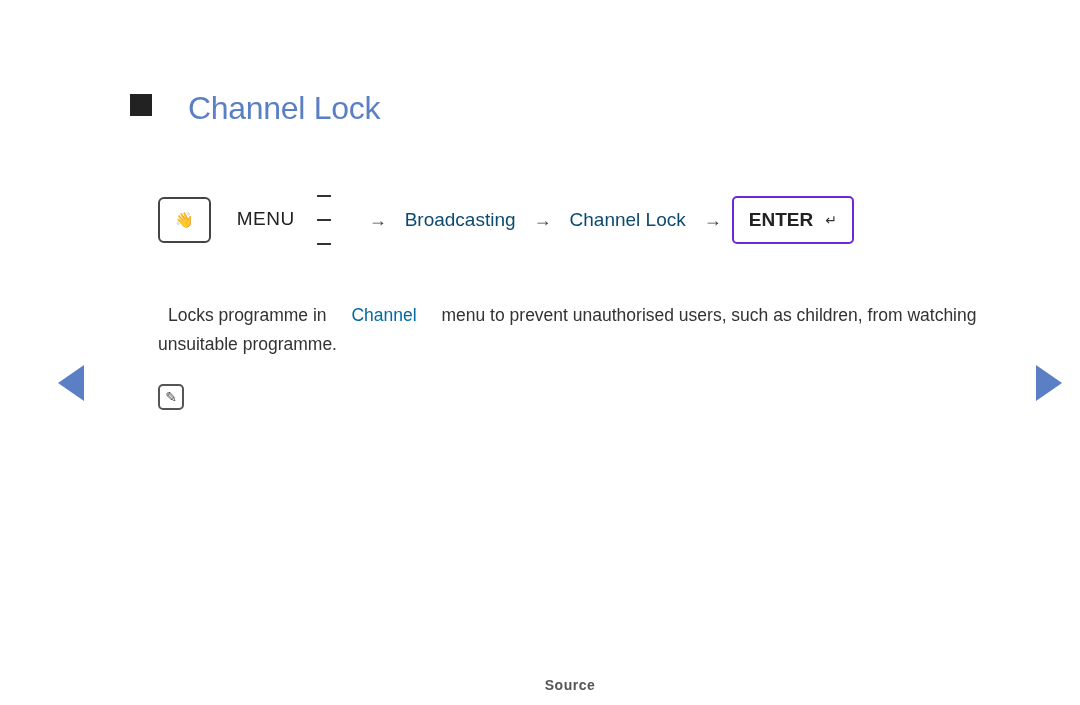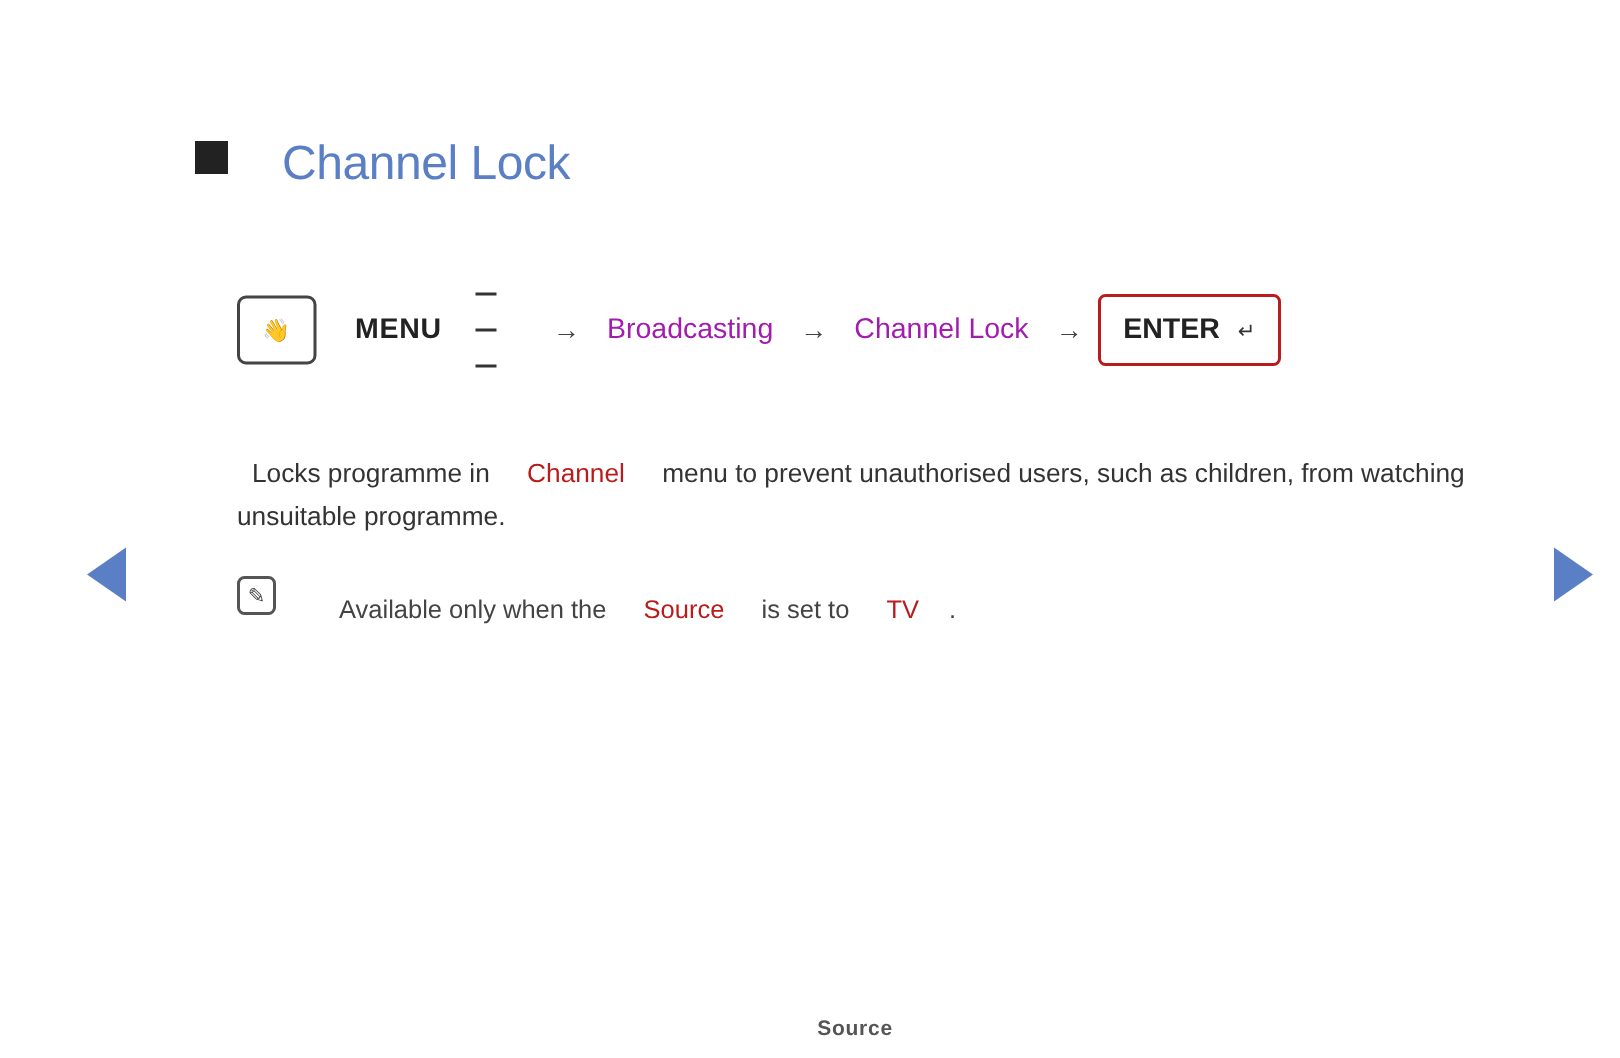--- a/index.html
+++ b/index.html
@@ -60,21 +60,21 @@
       padding: 2px 5px;
       margin-right: 6px;
     }
 
     .menu-icon-img {
       font-size: 15px;
       color: #333;
     }
 
     .breadcrumb-menu {
-      font-weight: 700;
+      font-weight: 400;
       color: #222;
       font-size: 19px;
       letter-spacing: 0.5px;
     }
 
     .breadcrumb-menu-lines {
       display: inline-flex;
       flex-direction: column;
       gap: 2px;
       margin-left: 2px;
@@ -89,28 +89,28 @@
     }
 
     .arrow-text {
       color: #444;
       font-weight: 400;
       margin: 0 8px;
       font-size: 18px;
     }
 
     .breadcrumb-link {
-      color: #a21caf;
+      color: #0c4a6e;
       font-weight: 400;
     }
 
     .enter-icon-wrapper {
       display: inline-flex;
       align-items: center;
-      border: 2px solid #b91c1c;
+      border: 2px solid #6d28d9;
       border-radius: 5px;
       padding: 1px 5px 1px 5px;
       margin-left: 2px;
     }
 
     .breadcrumb-enter {
       font-weight: 700;
       color: #222;
       font-size: 19px;
     }
@@ -202,21 +202,21 @@
       bottom: 22px;
       left: 50%;
       transform: translateX(-50%);
       font-size: 14px;
       font-weight: 600;
       color: #555;
       letter-spacing: 0.5px;
     }
 
     .inline-link {
-      color: #b91c1c;
+      color: #0369a1;
     }
   </style>
 </head>
 <body>
 
 <div class="main-content">
 
   <div class="title-row">
     <div class="title-icon"></div>
     <h1 class="page-title">Channel Lock</h1>
@@ -249,23 +249,20 @@
   <div class="description-block">
     <p class="description-text">
       <span>Locks programme in </span><span class="inline-link">Channel</span><span> menu to prevent unauthorised users, such as children, from watching unsuitable programme.</span>
     </p>
   </div>
 
   <div class="note-row">
     <div class="note-icon-wrapper">
       <span class="note-icon-inner">✎</span>
     </div>
-    <p class="note-text">
-      <span>Available only when the </span><span class="inline-link">Source</span><span> is set to </span><span class="inline-link">TV</span><span>.</span>
-    </p>
   </div>
 
 </div>
 
 <div class="nav-left">
   <div class="nav-arrow nav-arrow-left"></div>
 </div>
 
 <div class="nav-right">
   <div class="nav-arrow nav-arrow-right"></div>

